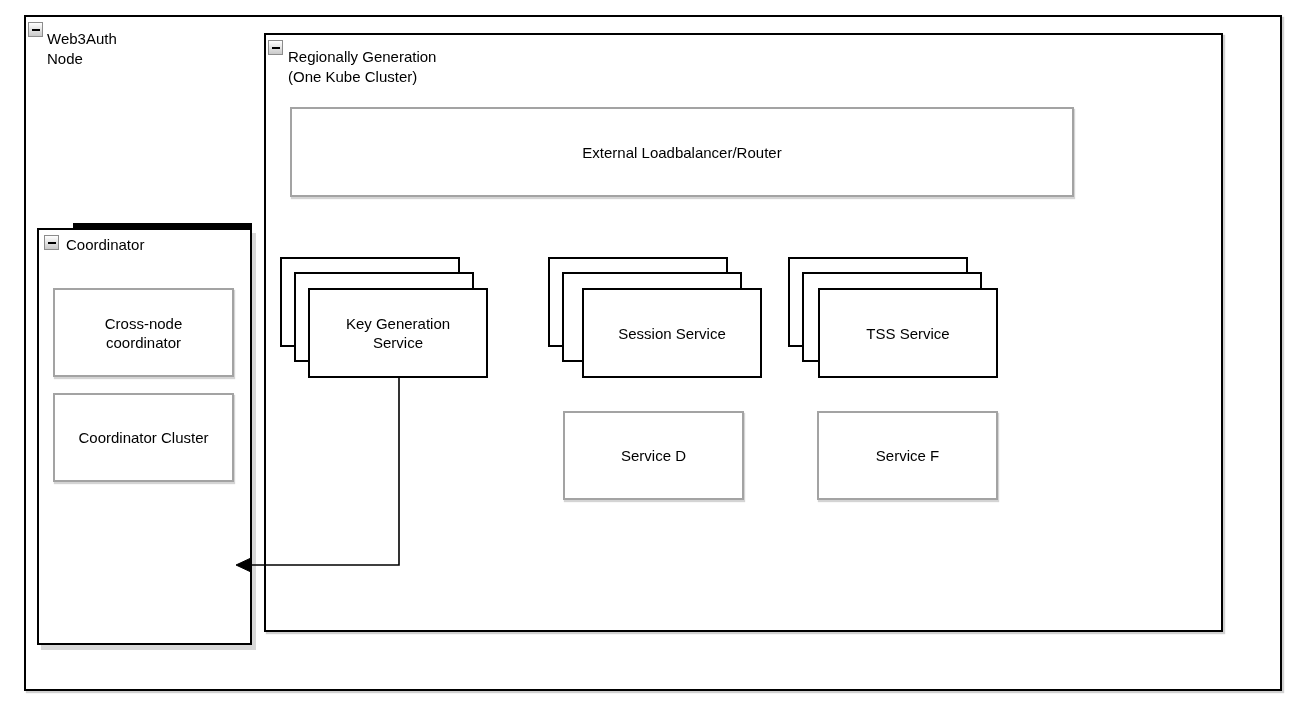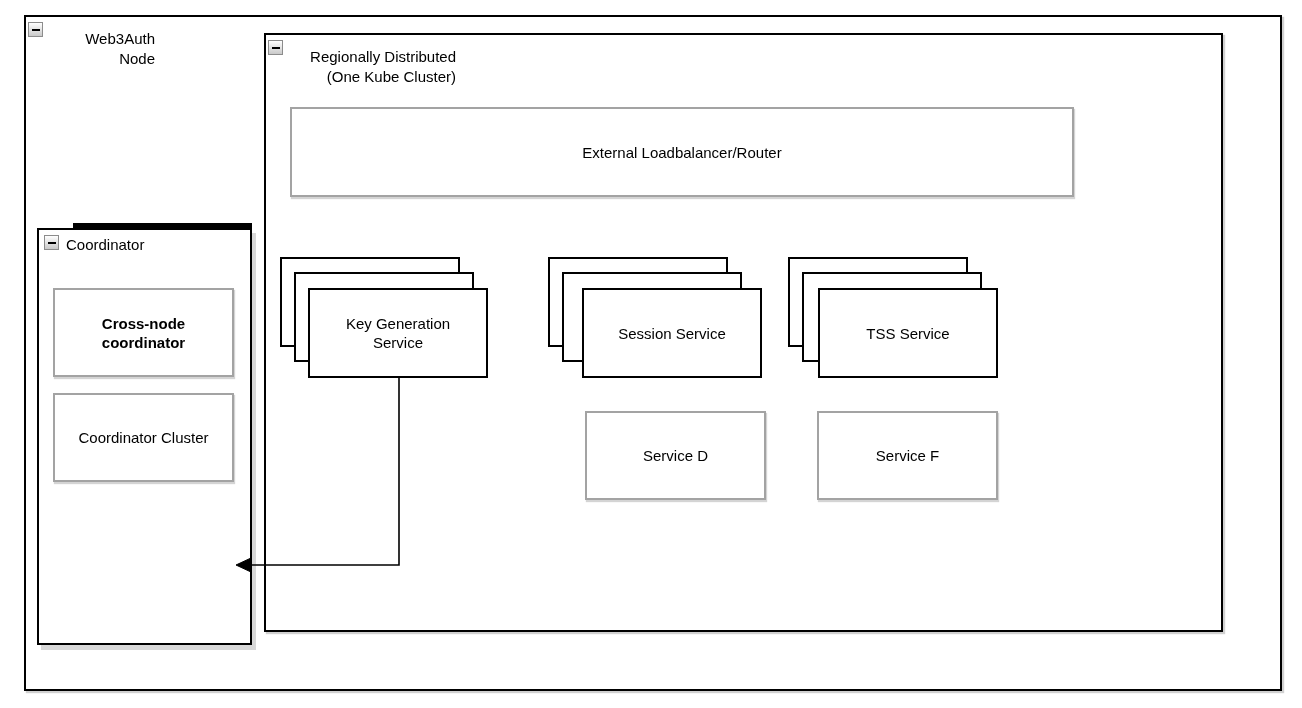--- a/index.html
+++ b/index.html
@@ -53,21 +53,21 @@
     justify-content: center;
     text-align: center;
     font-size: 15px;
     line-height: 19px;
   }
   .multiline { white-space: pre-line; }
   .container-label {
     position: absolute;
     font-size: 15px;
     line-height: 20px;
-    text-align: right;
+    text-align: left;
     white-space: pre-line;
   }
   .collapse-btn {
     position: absolute;
     width: 15px;
     height: 15px;
     border: 1px solid #8c8c8c;
     background: linear-gradient(#ffffff, #c9c9c9);
     box-sizing: border-box;
     display: flex;
@@ -103,21 +103,21 @@
   <div class="collapse-btn" style="left:28px; top:22px;">
     <span class="minus"></span>
   </div>
   <div class="container-label" style="left:47px; top:29px; width:108px;">Web3Auth
 Node</div>
 
   <div class="container shadowed" style="left:264px; top:33px; width:959px; height:599px;"></div>
   <div class="collapse-btn" style="left:268px; top:40px;">
     <span class="minus"></span>
   </div>
-  <div class="container-label" style="left:288px; top:47px; width:168px;">Regionally Distributed
+  <div class="container-label" style="left:288px; top:47px; width:168px;">Regionally Generation
 (One Kube Cluster)</div>
 
   <div class="node-box" style="left:290px; top:107px; width:784px; height:90px;">
     <span>External Loadbalancer/Router</span>
   </div>
 
   <div>
     <div class="card" style="left:280px; top:257px;"></div>
     <div class="card" style="left:294px; top:272px;"></div>
     <div class="card" style="left:308px; top:288px;align-items:center;">
@@ -135,36 +135,36 @@
   </div>
 
   <div>
     <div class="card" style="left:788px; top:257px;"></div>
     <div class="card" style="left:802px; top:272px;"></div>
     <div class="card" style="left:818px; top:288px;">
       <span>TSS Service</span>
     </div>
   </div>
 
-  <div class="node-box" style="left:563px; top:411px; width:181px; height:89px;margin-left:22px;">
+  <div class="node-box" style="left:563px; top:411px; width:181px; height:89px;">
     <span>Service D</span>
   </div>
 
   <div class="node-box" style="left:817px; top:411px; width:181px; height:89px;justify-content:center;">
     <span>Service F</span>
   </div>
 
   <div class="container coord-shadow" style="left:37px; top:228px; width:215px; height:417px;"></div>
   <div class="top-bar" style="left:73px; top:223px; width:179px; height:5px;"></div>
   <div class="collapse-btn" style="left:44px; top:235px;">
     <span class="minus"></span>
   </div>
   <div class="container-label" style="left:66px; top:235px; text-align:left;">Coordinator</div>
 
-  <div class="node-box" style="left:53px; top:288px; width:181px; height:89px;font-weight:bold;">
+  <div class="node-box" style="left:53px; top:288px; width:181px; height:89px;">
     <span class="multiline">Cross-node
 coordinator</span>
   </div>
 
   <div class="node-box" style="left:53px; top:393px; width:181px; height:89px;">
     <span>Coordinator Cluster</span>
   </div>
 
 
   <svg class="connector-layer" viewBox="0 0 1302 708" xmlns="http://www.w3.org/2000/svg">

